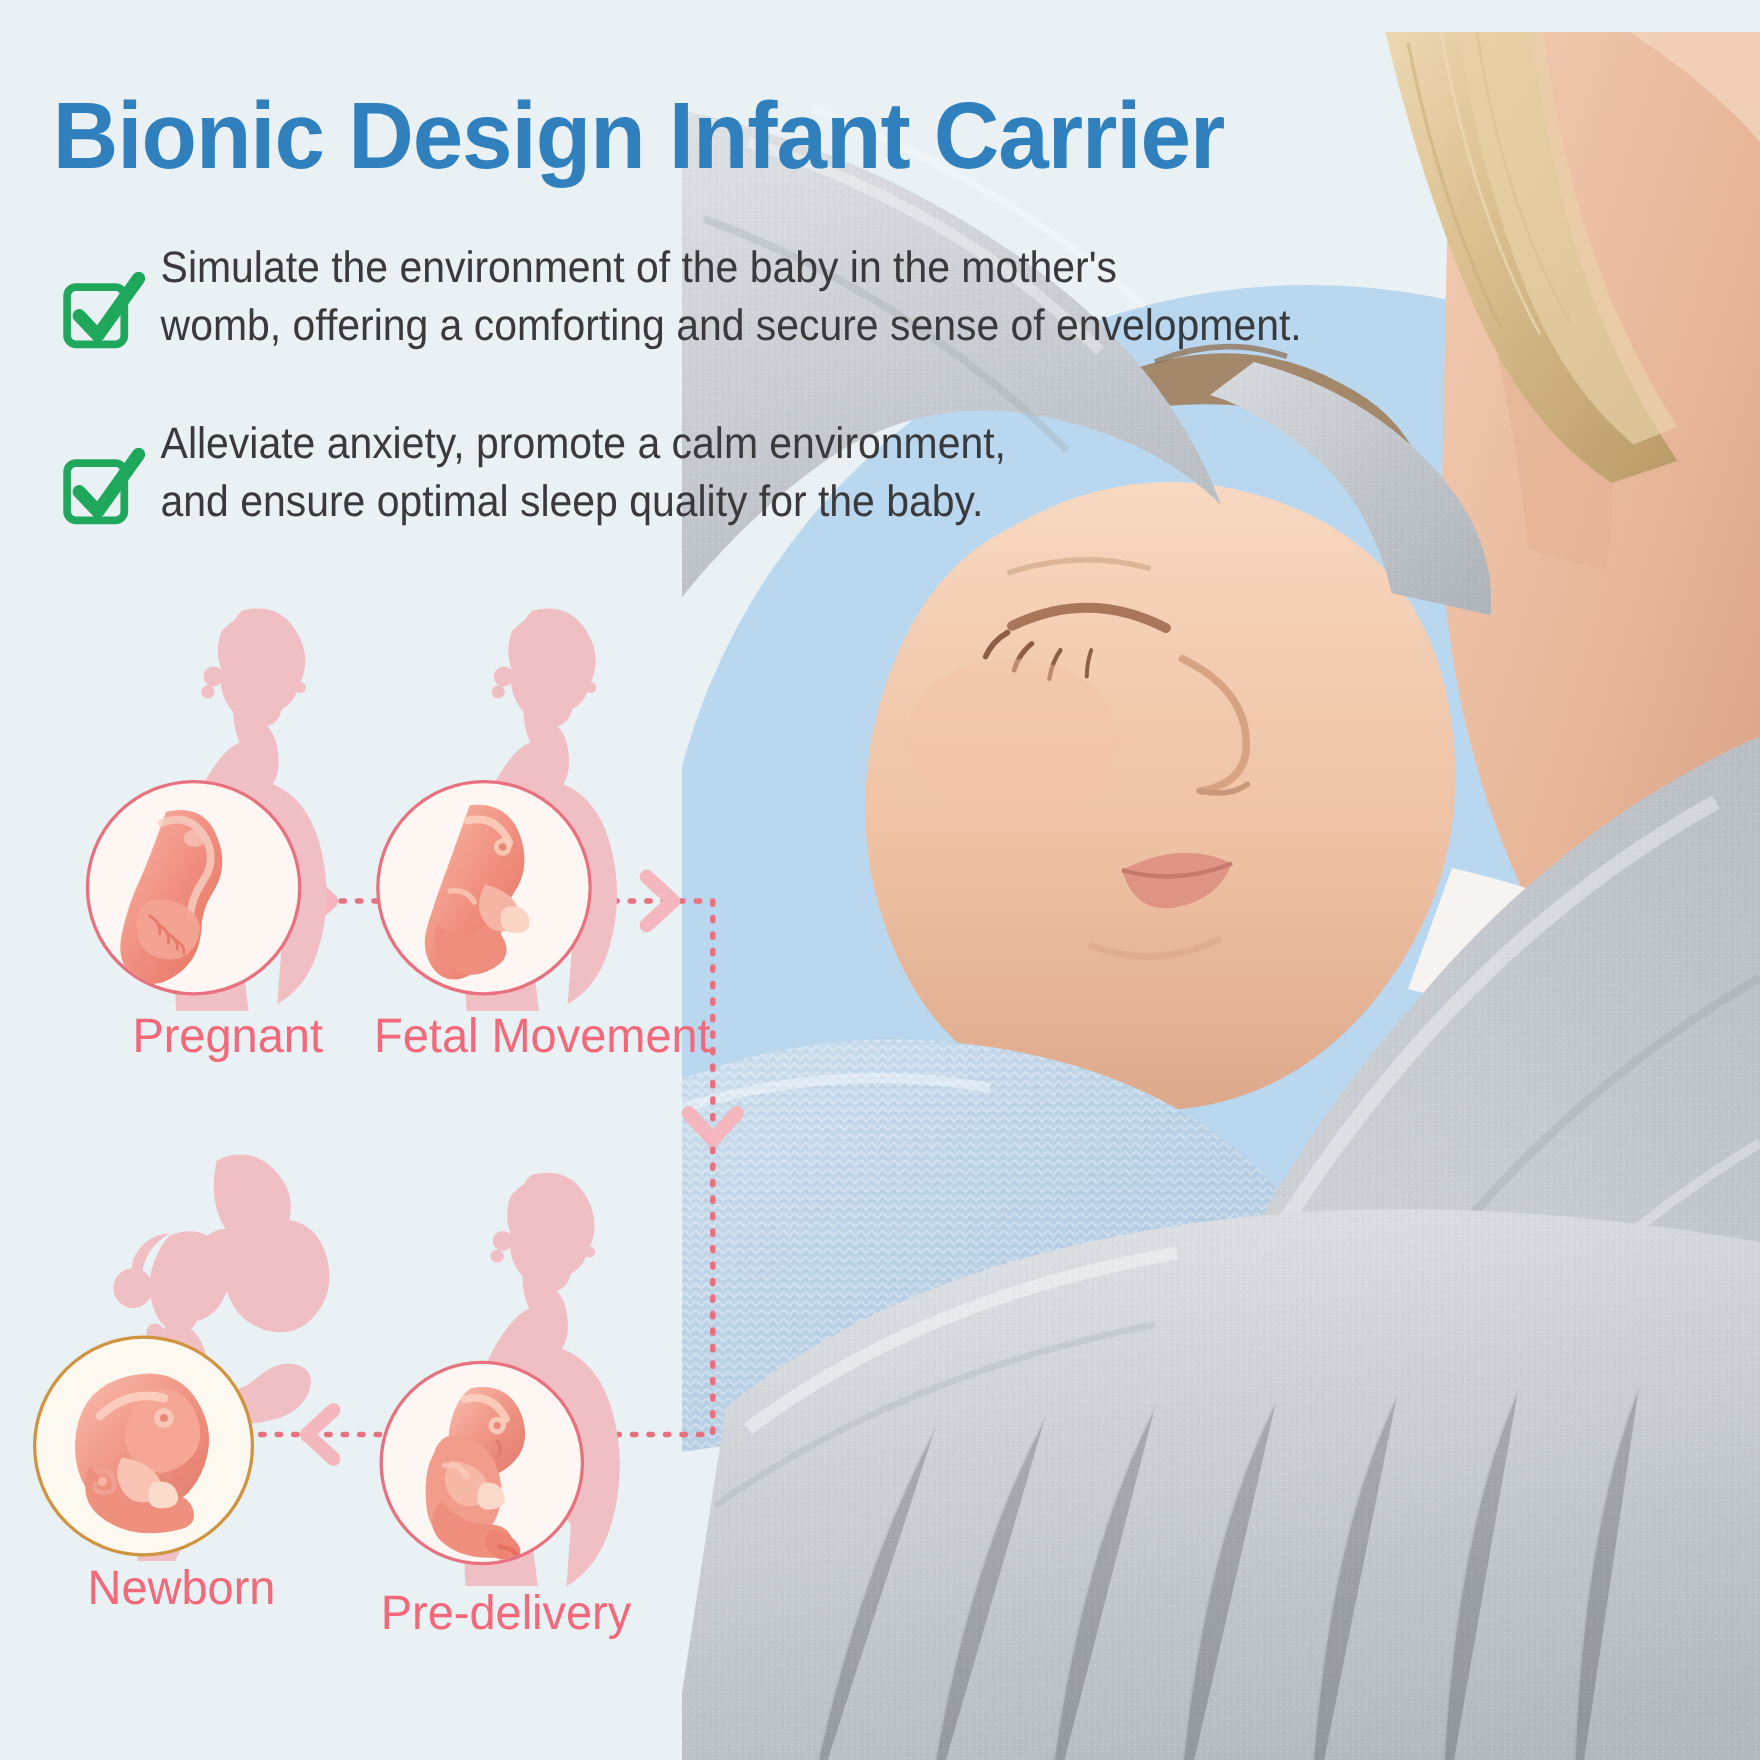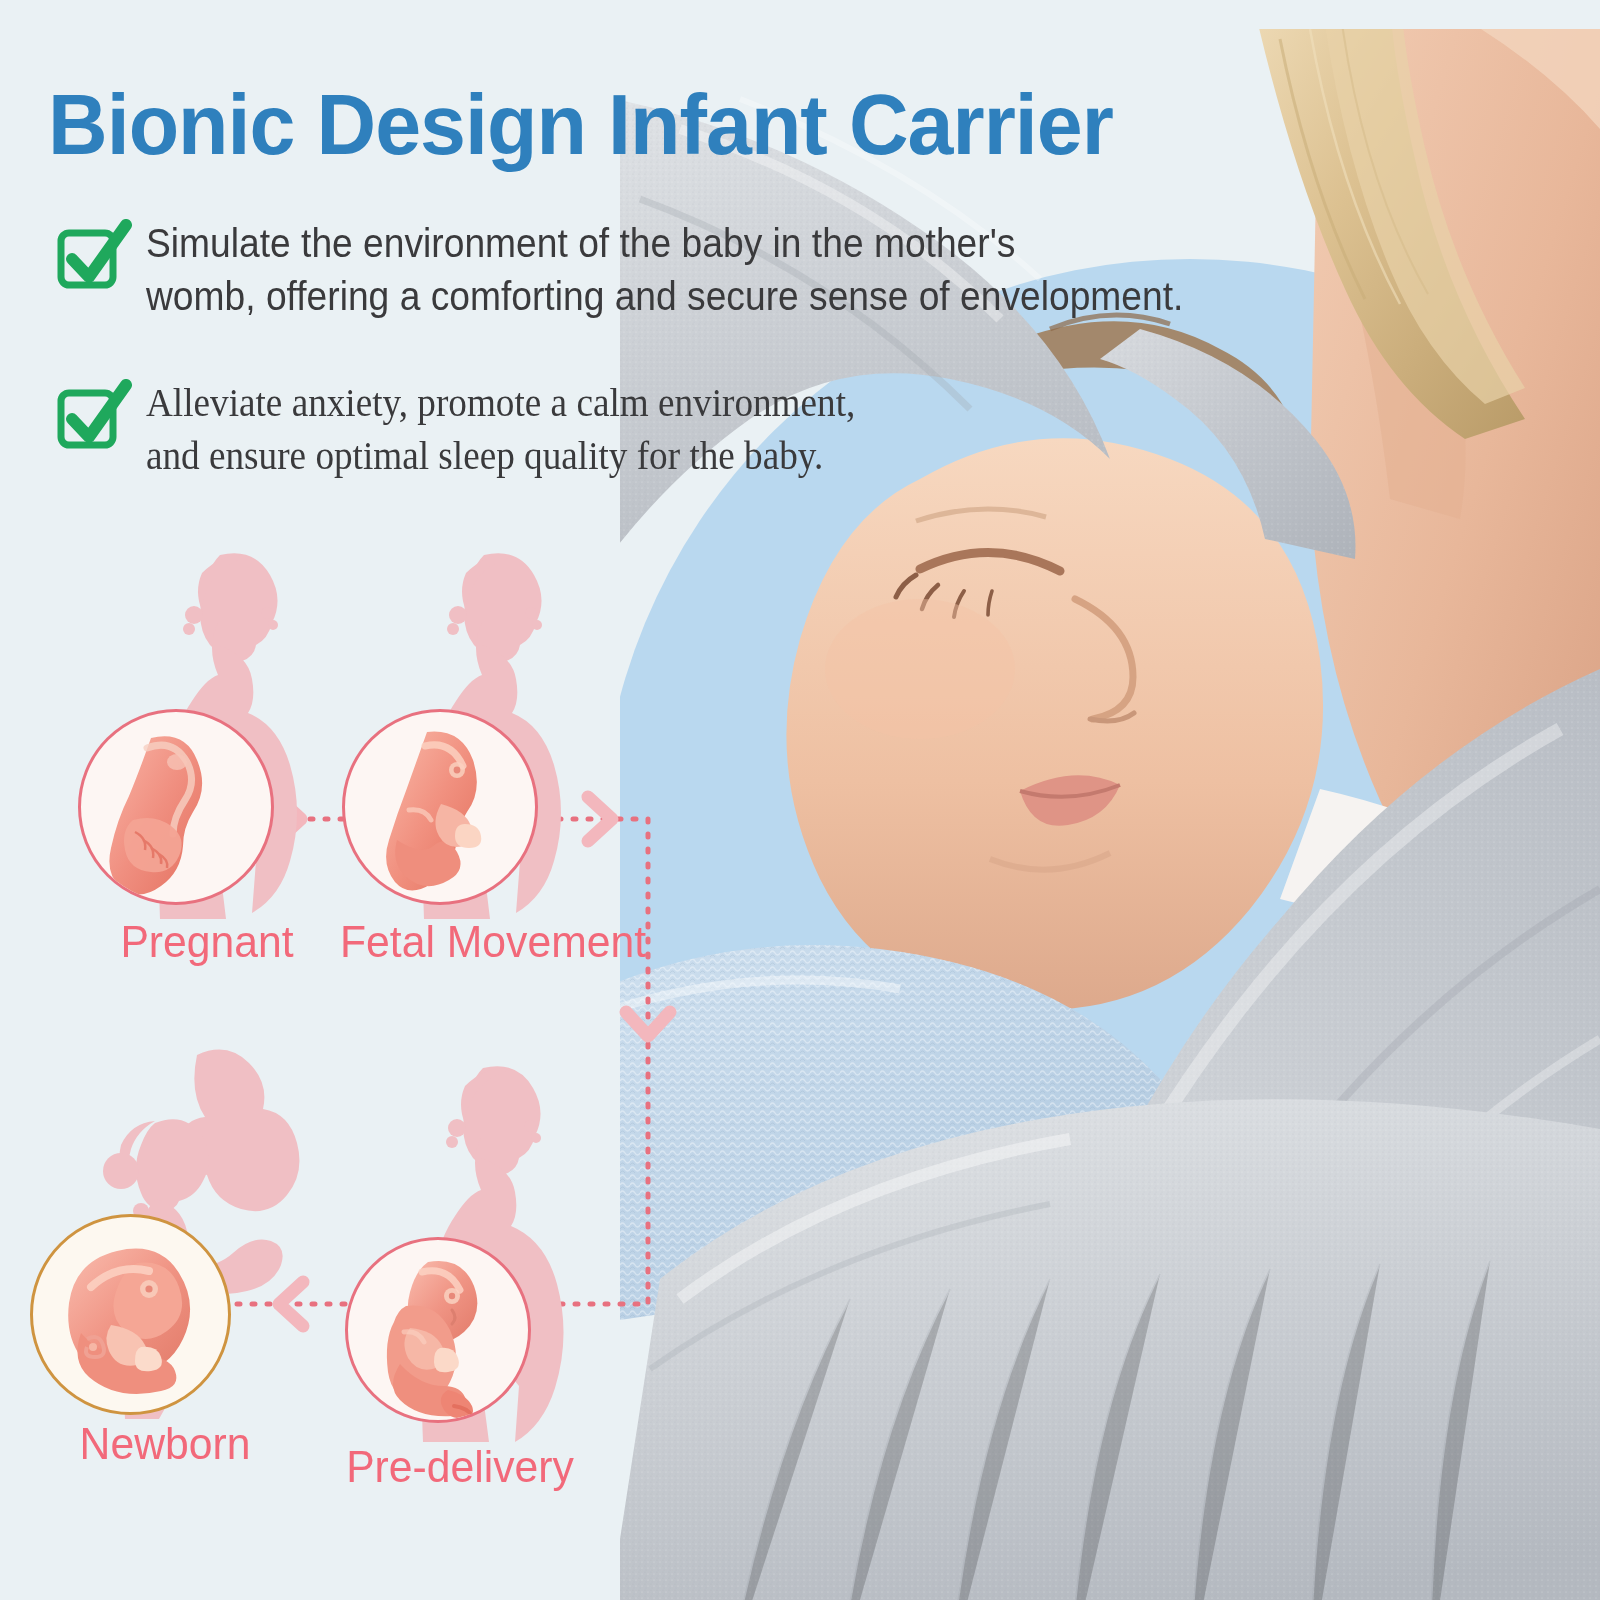--- a/index.html
+++ b/index.html
@@ -29,23 +29,23 @@
     font-weight:bold;
     color:#2f80bd;
     letter-spacing:-1px;
     transform:scaleX(.96);
     transform-origin:left center;
     white-space:nowrap;
     z-index:6;
   }
 
   
-  .bullet{position:absolute;display:flex;align-items:flex-start;z-index:6;}
+  .bullet{position:absolute;display:flex;align-items:flex-end;z-index:6;}
   .b1{left:56px;top:188px;width:1260px;}
-  .b2{left:56px;top:348px;width:1010px;font-family:Liberation Serif, serif;}
+  .b2{left:56px;top:348px;width:1010px;}
   .check{width:76px;height:76px;flex:0 0 76px;margin-right:14px;margin-top:2px;}
   .bl-text{
     font-size:40px;line-height:1.32;color:#3a3a3c;
     transform:scaleX(.93);transform-origin:left top;
     white-space:pre-line;
   }
 
   
   .diagram{position:absolute;left:0;top:500px;width:700px;height:1000px;z-index:5;}
 

